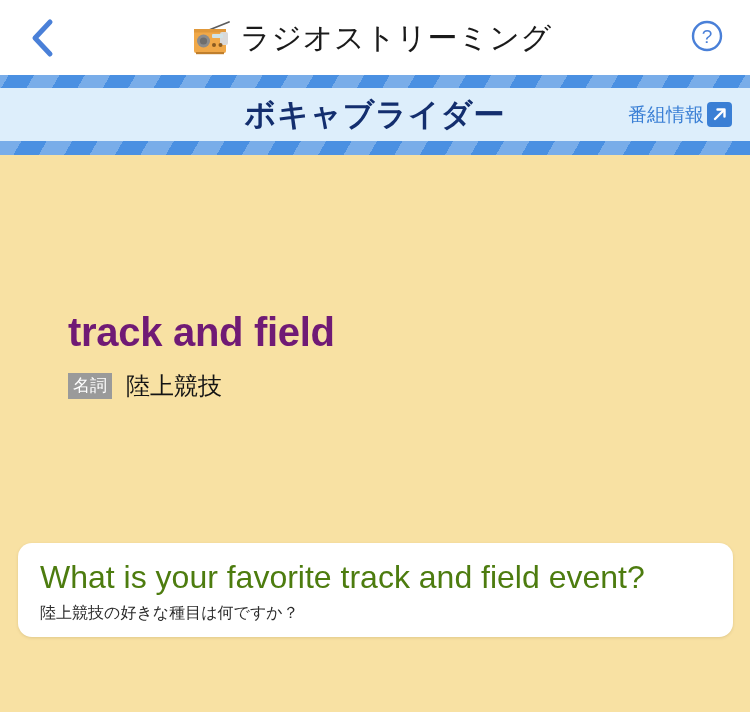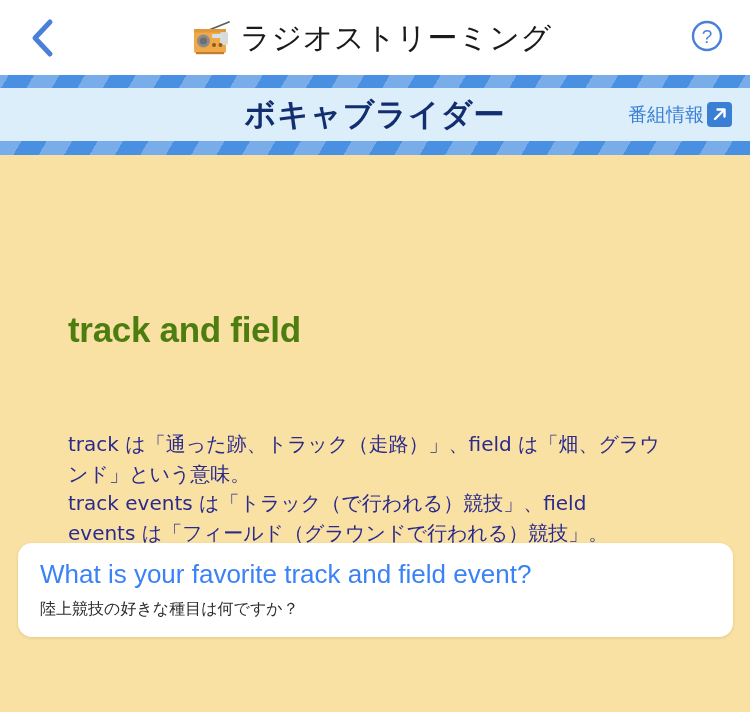--- a/index.html
+++ b/index.html
@@ -152,23 +152,23 @@
     top: 155px; left: 0;
     width: 750px;
     height: 557px;
     background: #f8e1a3;
   }
 
   .headword {
     position: absolute;
     left: 68px;
     top: 157px;
-    font-size: 35px;
+    font-size: 40px;
     font-weight: bold;
-    color: #4d7c0f;
+    color: #701a75;
     letter-spacing: -0.3px;
     line-height: 1;
     font-family: "Liberation Sans", sans-serif;
     white-space: nowrap;
   }
 
   .pos-row {
     position: absolute;
     left: 68px;
     top: 218px;
@@ -214,33 +214,33 @@
     top: 388px;
     width: 715px;
     height: 94px;
     background: #ffffff;
     border-radius: 14px;
     box-shadow: 0 1px 3px rgba(120, 95, 30, 0.18);
     padding: 17px 0 0 22px;
   }
 
   .question-en {
-    font-size: 26px;
-    color: #3b82f6;
+    font-size: 32px;
+    color: #4d7c0f;
     line-height: 1.1;
     font-family: "Liberation Sans", sans-serif;
     white-space: nowrap;
   }
 
   .question-ja {
     margin-top: 11px;
     font-size: 16px;
     color: #2b2b2b;
     line-height: 1.1;
-    font-family: Liberation Sans, sans-serif;
+    font-family: Liberation Mono, monospace;
     white-space: nowrap;
   }
 </style>
 </head>
 <body>
 
 <div id="app">
 
   <div class="topbar">
 
@@ -293,25 +293,25 @@
           </svg>
         </span>
       </div>
     </div>
   </div>
 
   <div class="content">
 
     <div class="headword">track and field</div>
 
-
-    <div class="explanation">
-      <p>track は「通った跡、トラック（走路）」、field は「畑、グラウンド」という意味。</p>
-      <p>track events は「トラック（で行われる）競技」、field events は「フィールド（グラウンドで行われる）競技」。</p>
-    </div>
+    <div class="pos-row">
+      <span class="pos-badge">名詞</span>
+      <span class="meaning">陸上競技</span>
+    </div>
+
 
     <div class="question-card">
       <div class="question-en">What is your favorite track and field event?</div>
       <div class="question-ja">陸上競技の好きな種目は何ですか？</div>
     </div>
 
   </div>
 </div>
 
 </body></html>

